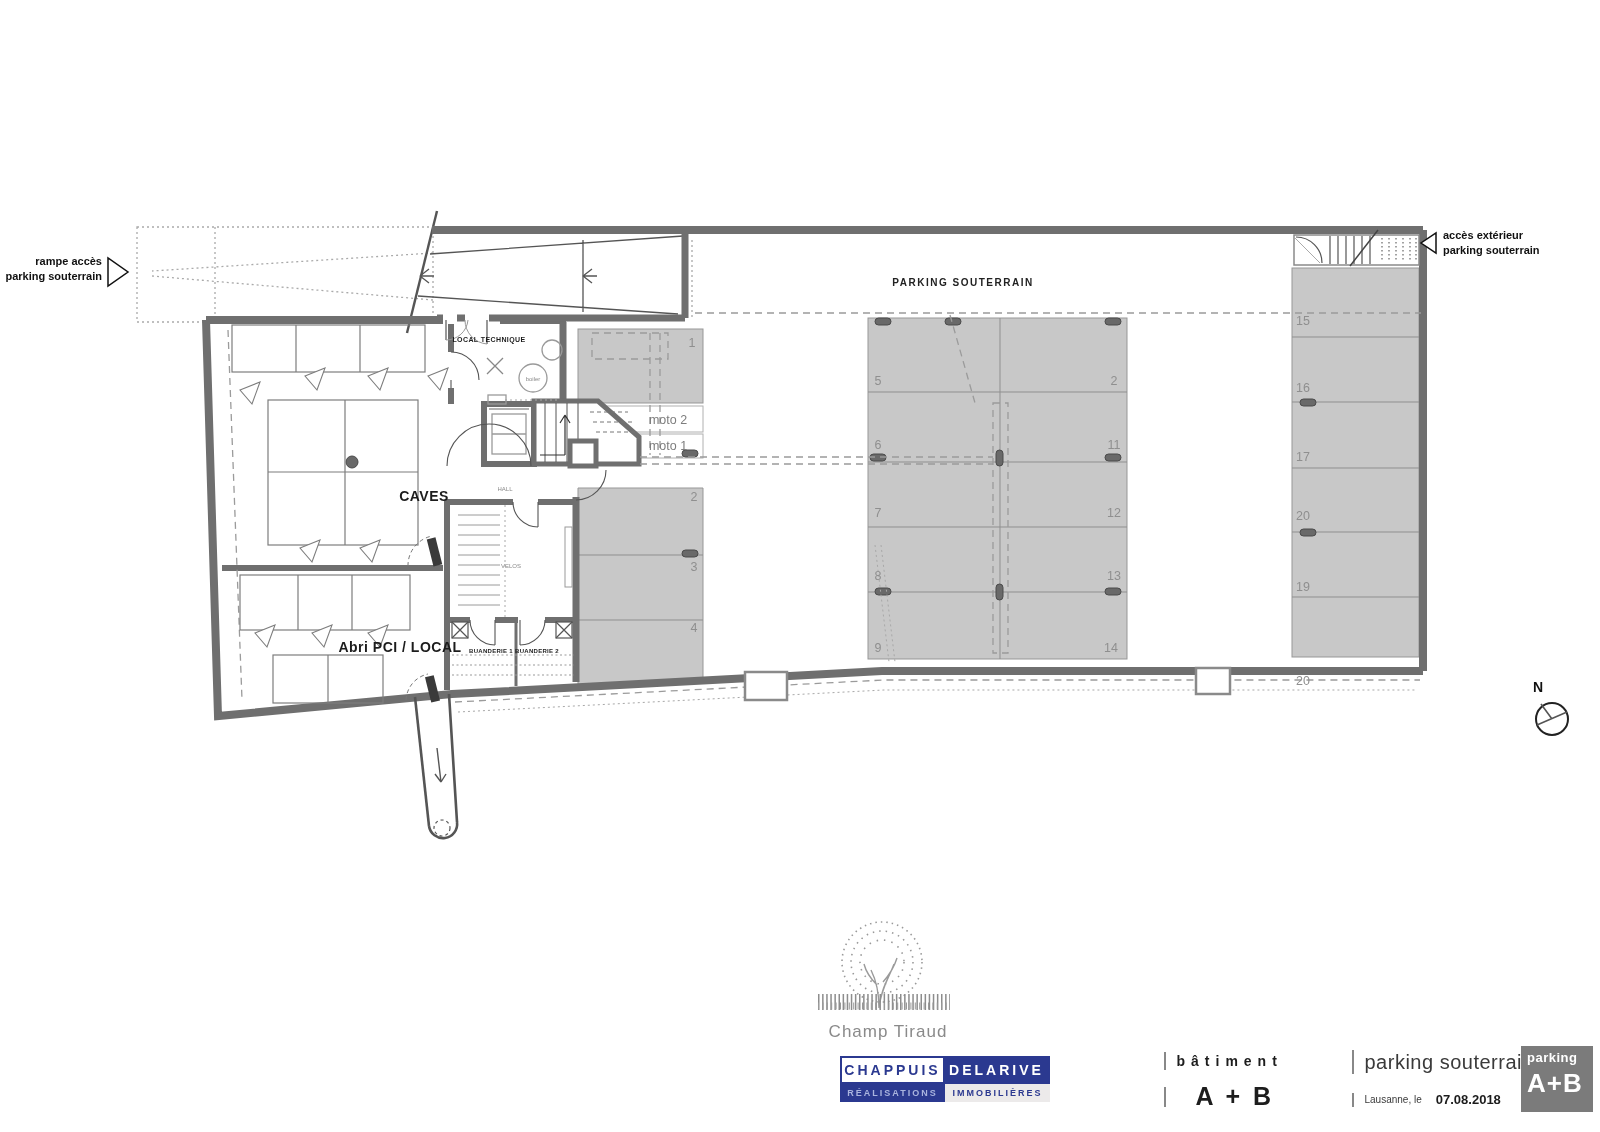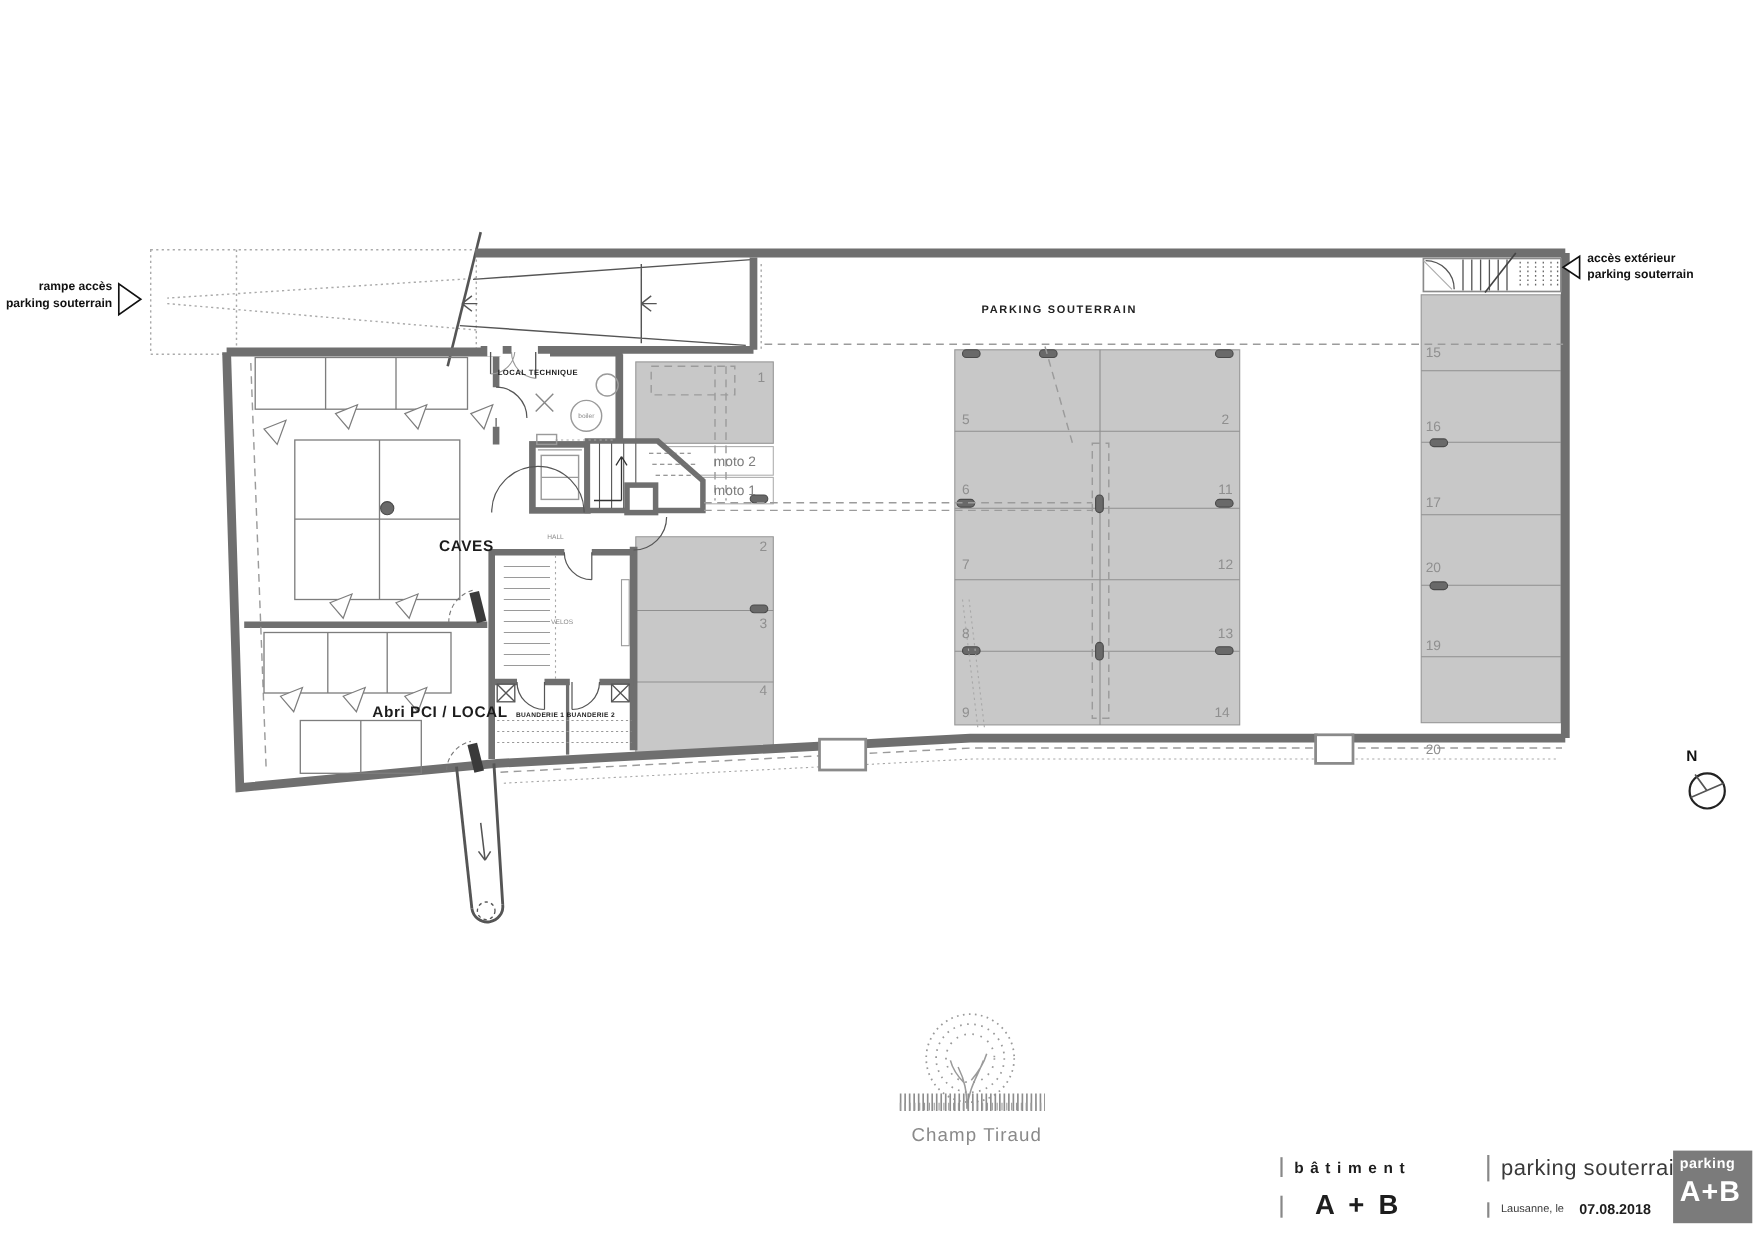--- a/index.html
+++ b/index.html
@@ -288,20 +288,30 @@
   <div class="lbl num" style="left:1303px;top:388px">16</div>
   <div class="lbl num" style="left:1303px;top:457px">17</div>
   <div class="lbl num" style="left:1303px;top:516px">20</div>
   <div class="lbl num" style="left:1303px;top:587px">19</div>
   <div class="lbl num" style="left:1303px;top:681px">20</div>
 
   <div class="lbl north-n" style="left:1538px;top:687px">N</div>
 
   <div class="champ">Champ Tiraud</div>
 
+  <div class="cd">
+    <div class="row">
+      <div class="c tl">CHAPPUIS</div>
+      <div class="c tr">DELARIVE</div>
+    </div>
+    <div class="row">
+      <div class="c bl">RÉALISATIONS</div>
+      <div class="c br">IMMOBILIÈRES</div>
+    </div>
+  </div>
 
   <div class="tb-row" style="left:1164px;top:1052px">
     <div class="vbar" style="height:18px"></div>
     <div class="bat-lbl">bâtiment</div>
   </div>
   <div class="tb-row" style="left:1164px;top:1082px">
     <div class="vbar" style="height:20px;margin-right:30px"></div>
     <div class="bat-val">A + B</div>
   </div>
 

